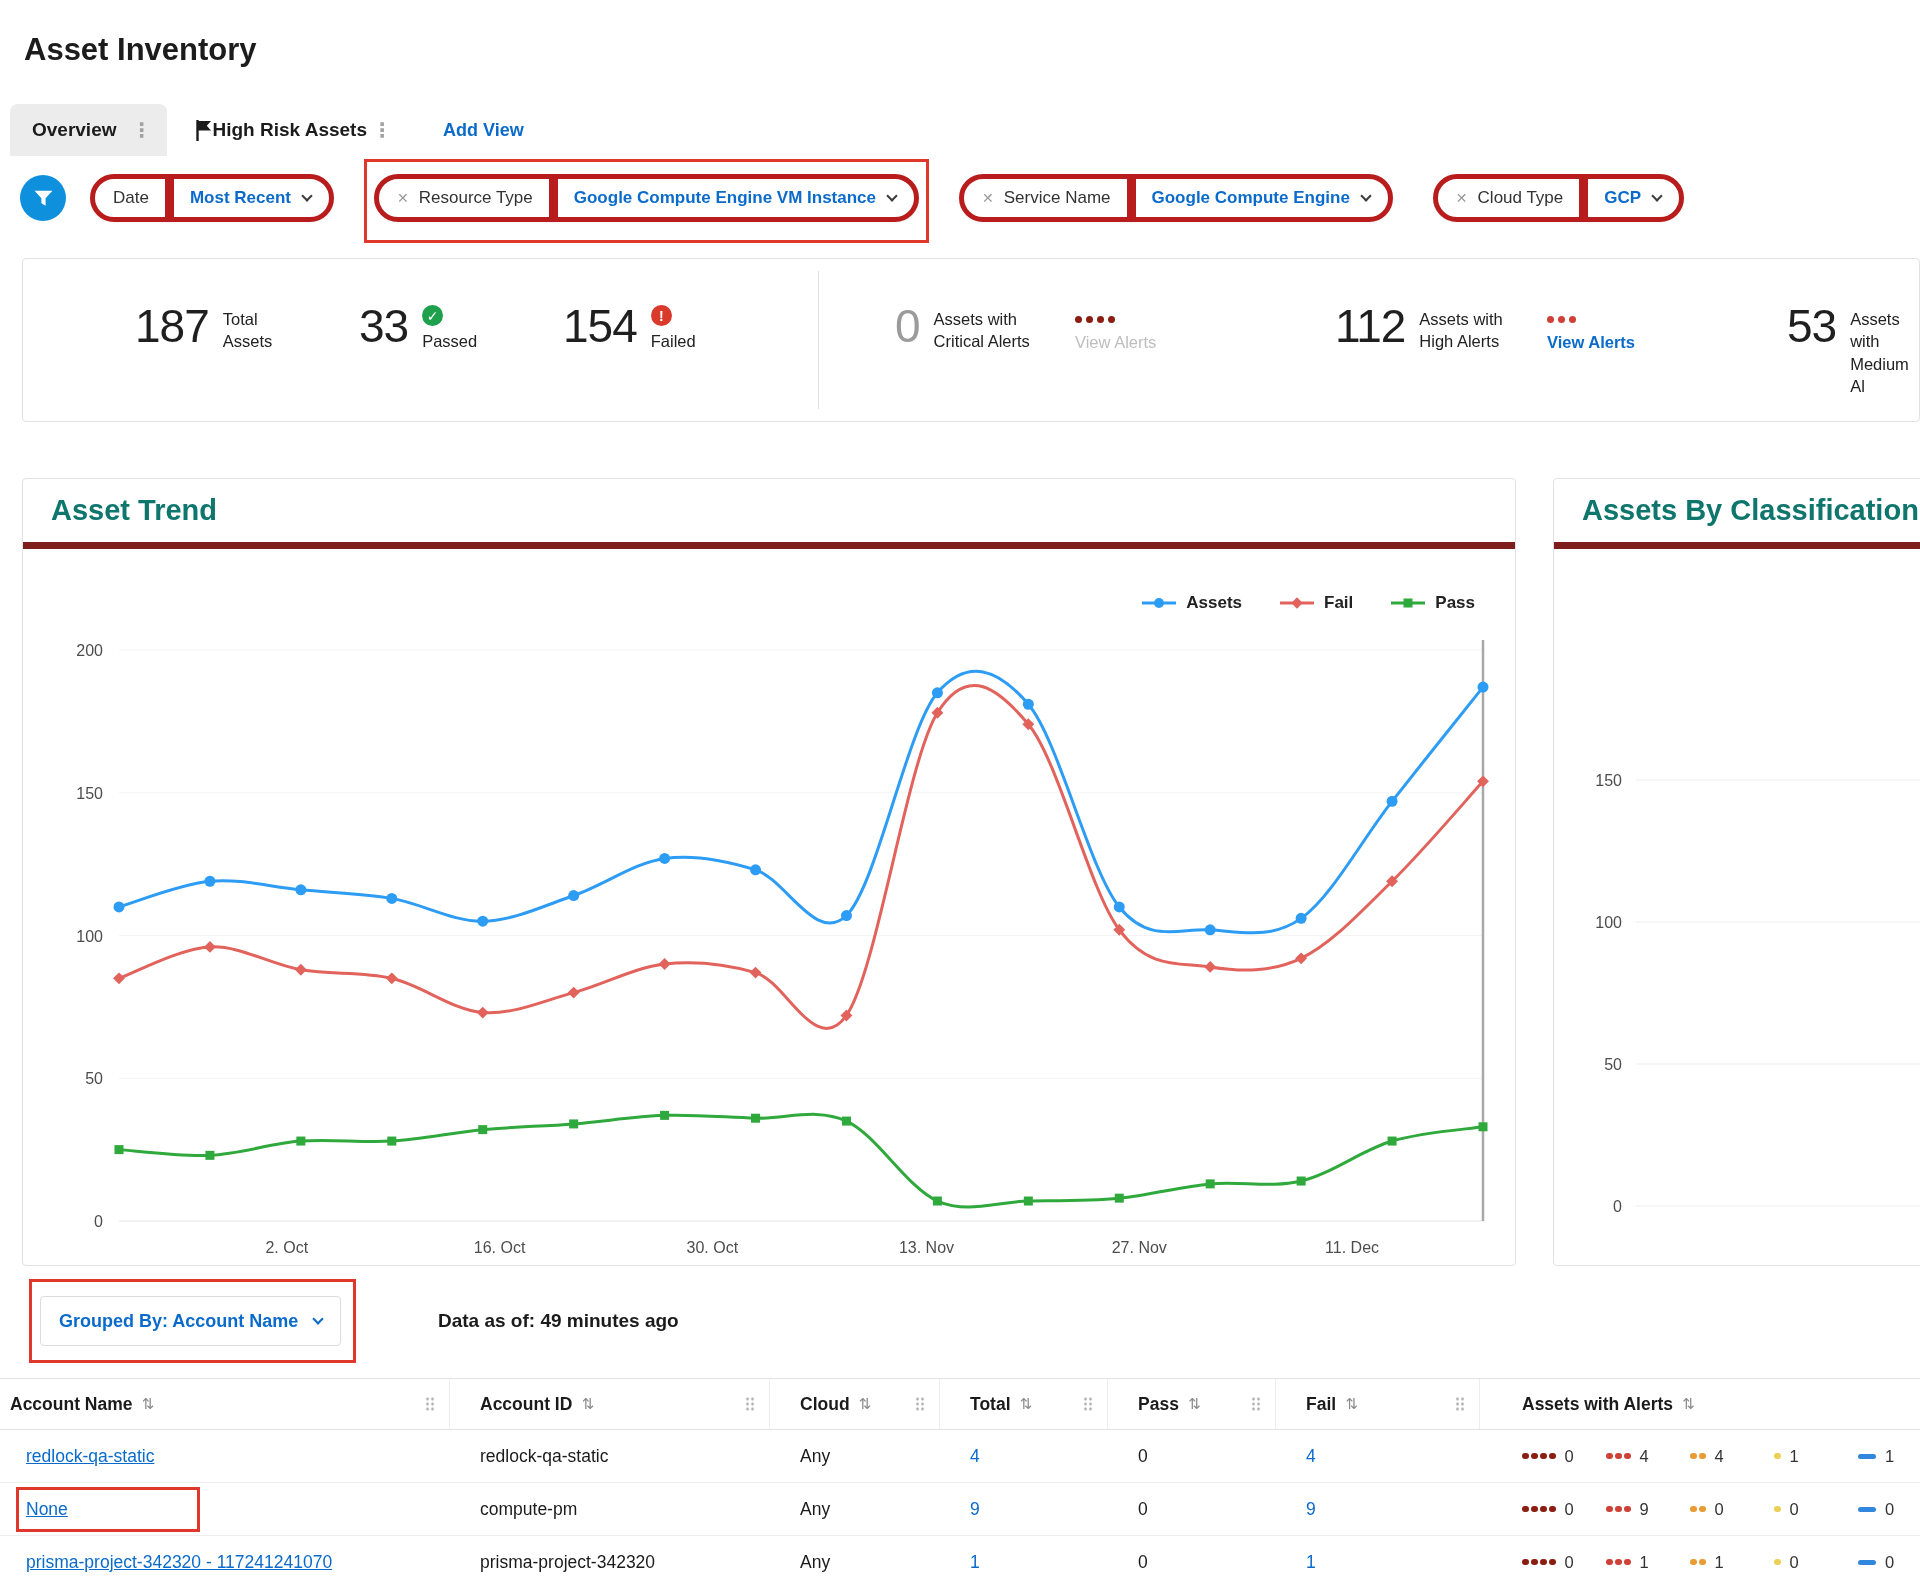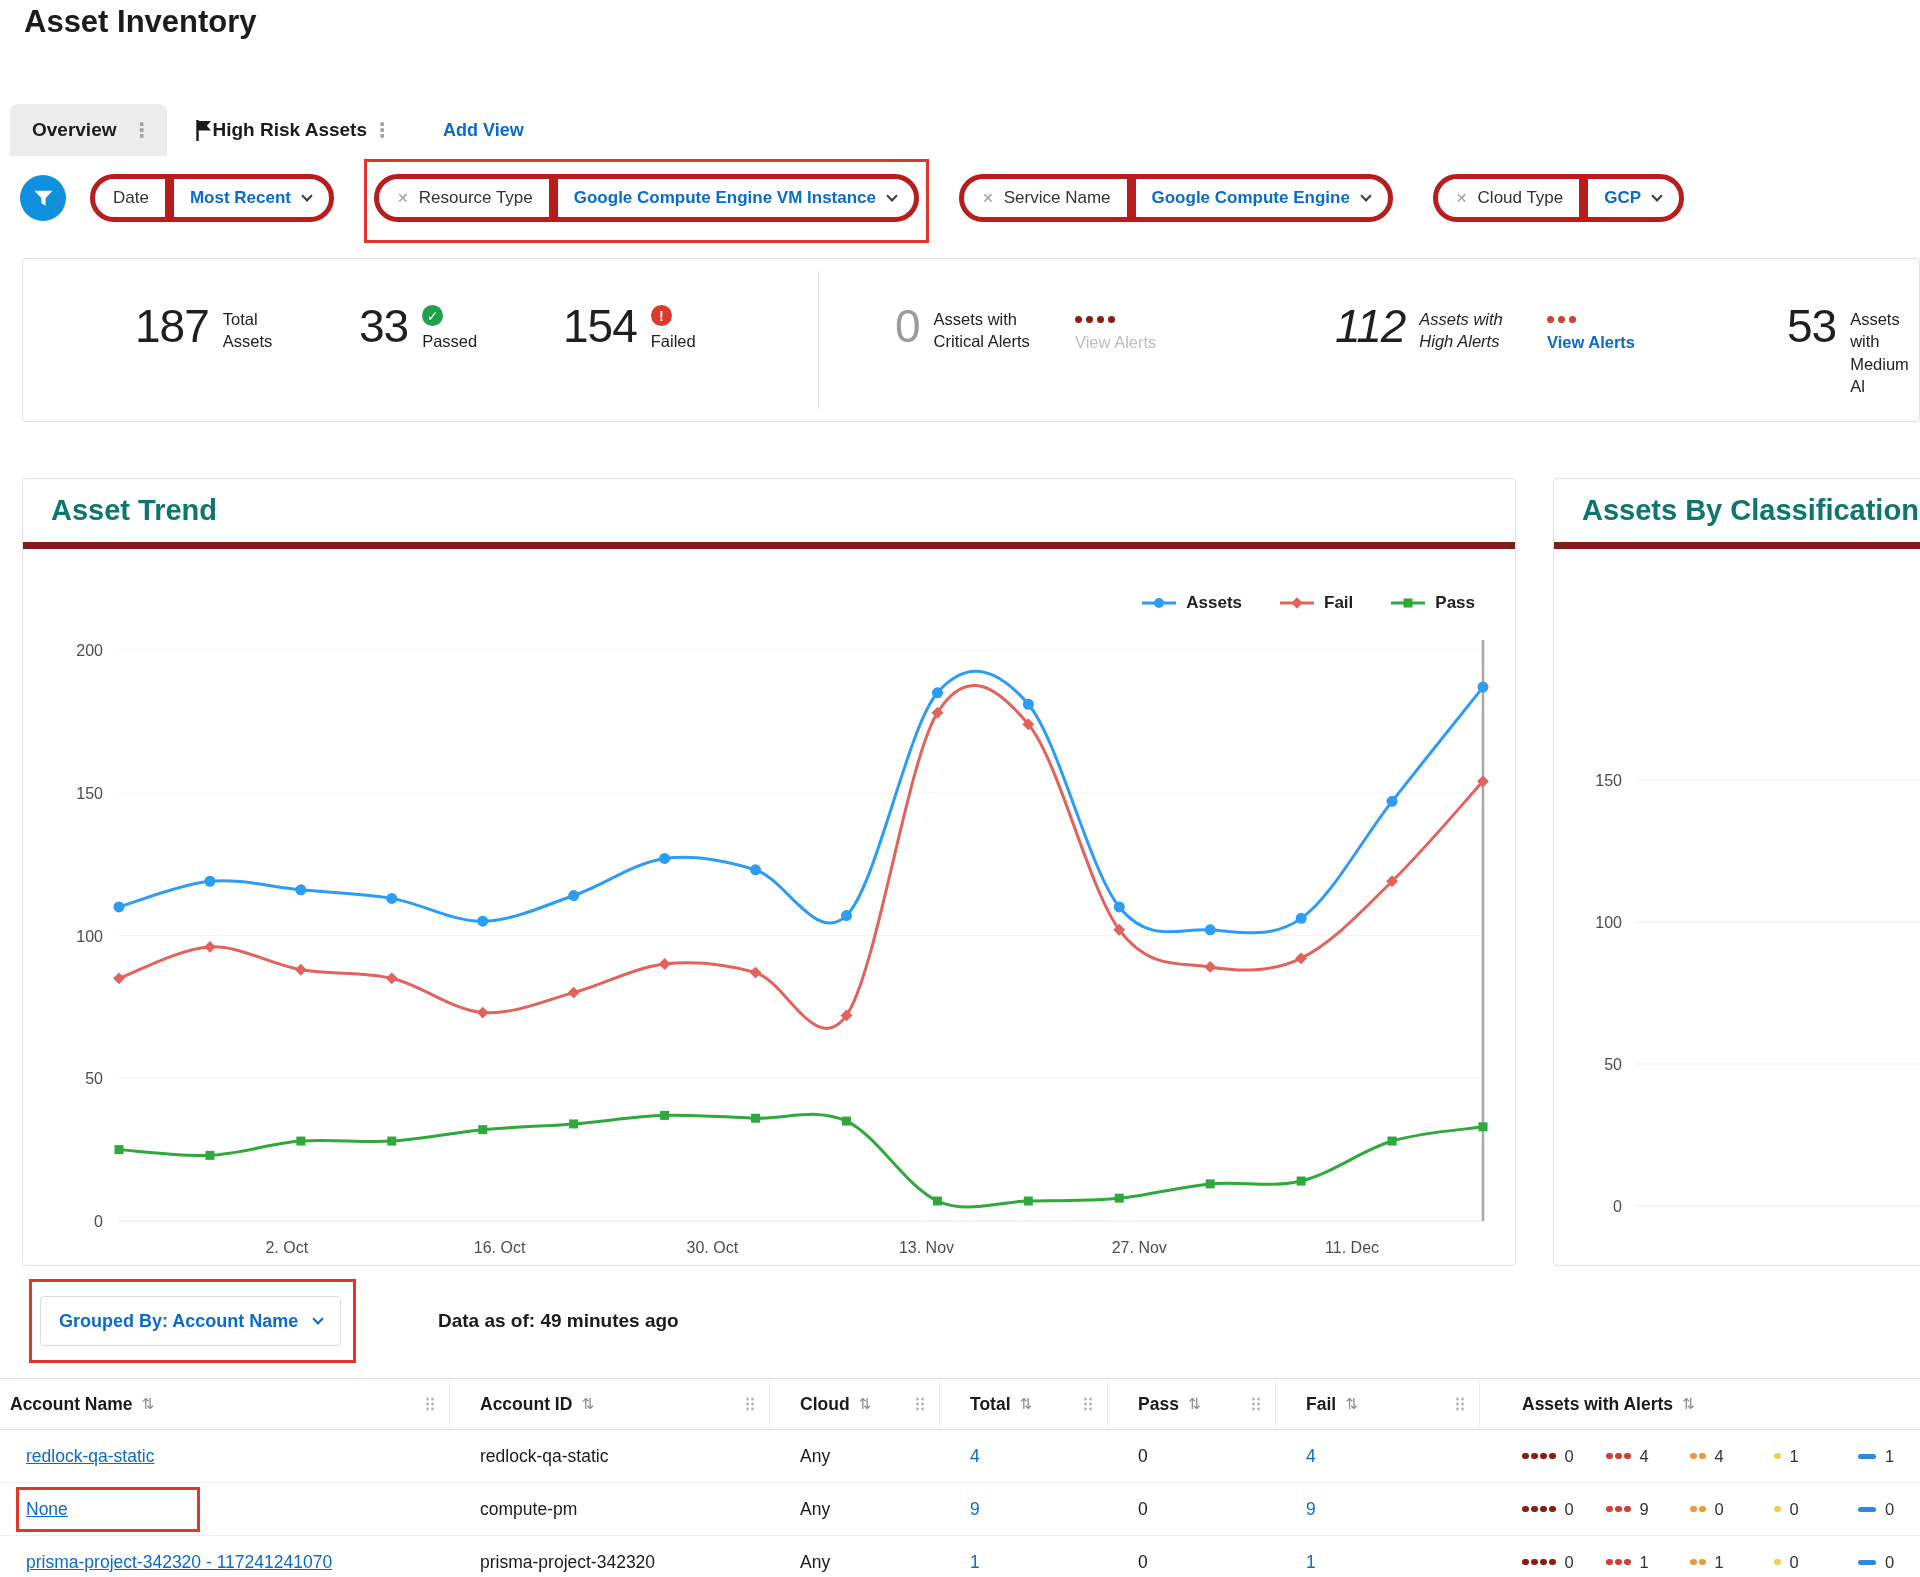--- a/index.html
+++ b/index.html
@@ -1,21 +1,21 @@
 <!DOCTYPE html>
 <html style="--link: #0b6bcb; --ann: #e0372c; --toggle: #0f90dd;"><head>
 <meta charset="utf-8">
 <style>
   :root{ --link:#0b6bcb; --ann:#e0372c; --toggle:#0f90dd; }
   *{box-sizing:border-box;}
   html,body{margin:0;padding:0;}
   body{font-family:"Liberation Sans","DejaVu Sans",sans-serif;color:#1b1b1b;background:#fff;}
   .page{position:relative;width:1920px;height:1577px;overflow:hidden;background:#fff;}
 
-  .page-title{position:absolute;left:24px;top:4px;font-size:31px;font-weight:700;color:#1c1c1c;margin:0;}
+  .page-title{position:absolute;left:24px;top:32px;font-size:31px;font-weight:700;color:#1c1c1c;margin:0;}
 
   
   .tab-bar{position:absolute;left:10px;top:104px;height:52px;display:flex;align-items:center;}
   .tab-active{background:#ececec;border-radius:8px 8px 0 0;height:52px;display:flex;align-items:center;padding:0 10px 0 22px;gap:10px;cursor:pointer;}
   .tab-plain{display:flex;align-items:center;padding:0 10px 0 28px;cursor:pointer;}
   .tab-label{font-size:19px;font-weight:600;color:#1b1b1b;}
   .kebab{color:#a2a2a2;font-size:20px;font-weight:700;padding:0 5px;line-height:1;cursor:pointer;}
   .add-view{margin-left:36px;color:var(--link);font-size:18px;font-weight:700;cursor:pointer;}
 
   
@@ -194,21 +194,21 @@
     </div>
     <div class="alerts-block" style="left:1052px;">
       <span class="dots-row">
           <span class="stat-dot" style="background: rgb(140, 29, 18);"></span>
           <span class="stat-dot" style="background: rgb(140, 29, 18);"></span>
           <span class="stat-dot" style="background: rgb(140, 29, 18);"></span>
           <span class="stat-dot" style="background: rgb(140, 29, 18);"></span>
         </span>
       <span class="view-alerts disabled">View Alerts</span>
     </div>
-    <div class="stat" style="left:1312px;font-style:italic;">
+    <div class="stat" style="left:1312px;">
       <span class="stat-num">112</span>
       <span class="stat-lab"><span>Assets with</span><br><span>High Alerts</span></span>
     </div>
     <div class="alerts-block" style="left:1524px;">
       <span class="dots-row">
           <span class="stat-dot" style="background: rgb(207, 65, 54);"></span>
           <span class="stat-dot" style="background: rgb(207, 65, 54);"></span>
           <span class="stat-dot" style="background: rgb(207, 65, 54);"></span>
         </span>
       <span class="view-alerts enabled">View Alerts</span>

